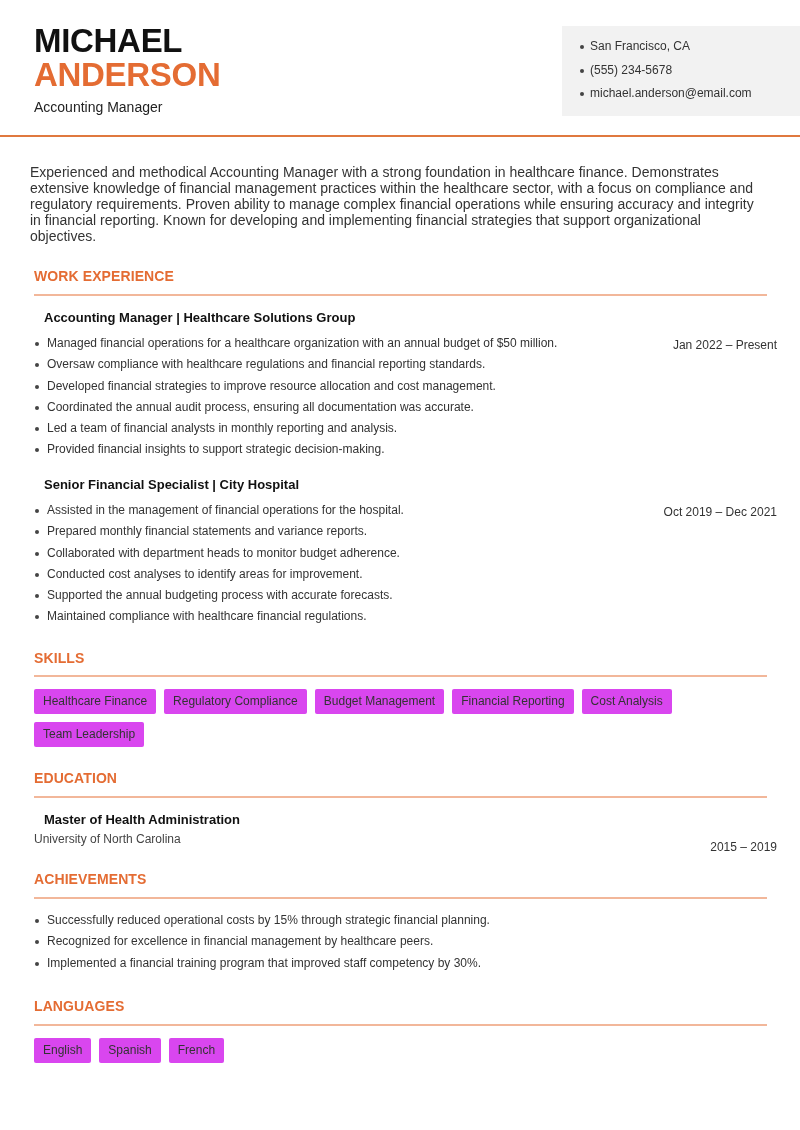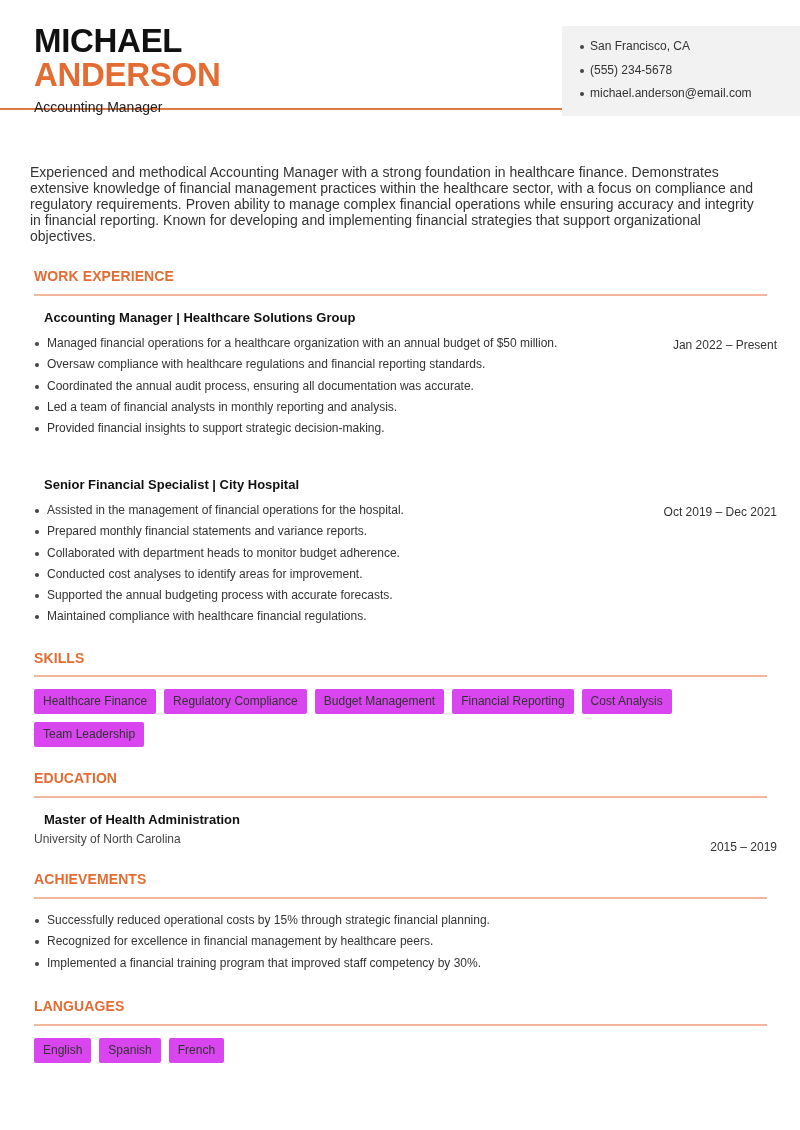--- a/index.html
+++ b/index.html
@@ -1,19 +1,19 @@
 <!DOCTYPE html>
 <html><head>
 <meta charset="utf-8">
 <style>
   * { box-sizing: border-box; margin: 0; padding: 0; }
   html, body { width: 800px; height: 1130px; background: #ffffff; }
   body { font-family: "Liberation Sans", sans-serif; color: #333333; position: relative; overflow: hidden; }
 
-  .header { position: absolute; left: 0; top: 0; width: 800px; height: 110px; border-bottom: 2px solid #e0793f; }
+  .header { position: absolute; left: 0; top: 0; width: 800px; height: 137px; border-bottom: 2px solid #e0793f; }
   .name-first { position: absolute; left: 34px; top: 24px; font-size: 33px; font-weight: bold; color: #111111; line-height: 34px; letter-spacing: -0.3px; }
   .name-last { position: absolute; left: 34px; top: 58px; font-size: 33px; font-weight: bold; color: #e46c33; line-height: 34px; letter-spacing: -0.3px; }
   .job-title { position: absolute; left: 34px; top: 99px; font-size: 14px; color: #222222; }
 
   .contact-box { position: absolute; left: 562px; top: 26px; width: 238px; height: 90px; background: #f2f2f2; padding: 12px 2px 0 18px; }
   .contact-item { position: relative; font-size: 12px; color: #333; height: 23.5px; line-height: 16px; padding-left: 10px; }
   .contact-item .bullet { position: absolute; left: 0; top: 7px; width: 4px; height: 4px; border-radius: 50%; background: #444; }
 
   .summary { position: absolute; left: 30px; top: 164px; width: 735px; font-size: 14px; line-height: 16px; color: #333; }
 
@@ -62,20 +62,21 @@
 <div class="section-title" style="top:268px;">WORK EXPERIENCE</div>
 <div class="section-rule" style="top:294px;"></div>
 
 <div class="entry-head" style="top:310px;">
   <span class="entry-title">Accounting Manager | Healthcare Solutions Group</span>
   <span class="entry-date">Jan 2022 – Present</span>
 </div>
 <ul class="bullets" style="top:335px;">
   <li><span class="dot"></span><span>Managed financial operations for a healthcare organization with an annual budget of $50 million.</span></li>
   <li><span class="dot"></span><span>Oversaw compliance with healthcare regulations and financial reporting standards.</span></li>
+  <li><span class="dot"></span><span>Developed financial strategies to improve resource allocation and cost management.</span></li>
   <li><span class="dot"></span><span>Coordinated the annual audit process, ensuring all documentation was accurate.</span></li>
   <li><span class="dot"></span><span>Led a team of financial analysts in monthly reporting and analysis.</span></li>
   <li><span class="dot"></span><span>Provided financial insights to support strategic decision-making.</span></li>
 </ul>
 
 <div class="entry-head" style="top:477px;">
   <span class="entry-title">Senior Financial Specialist | City Hospital</span>
   <span class="entry-date">Oct 2019 – Dec 2021</span>
 </div>
 <ul class="bullets" style="top:502px;">

